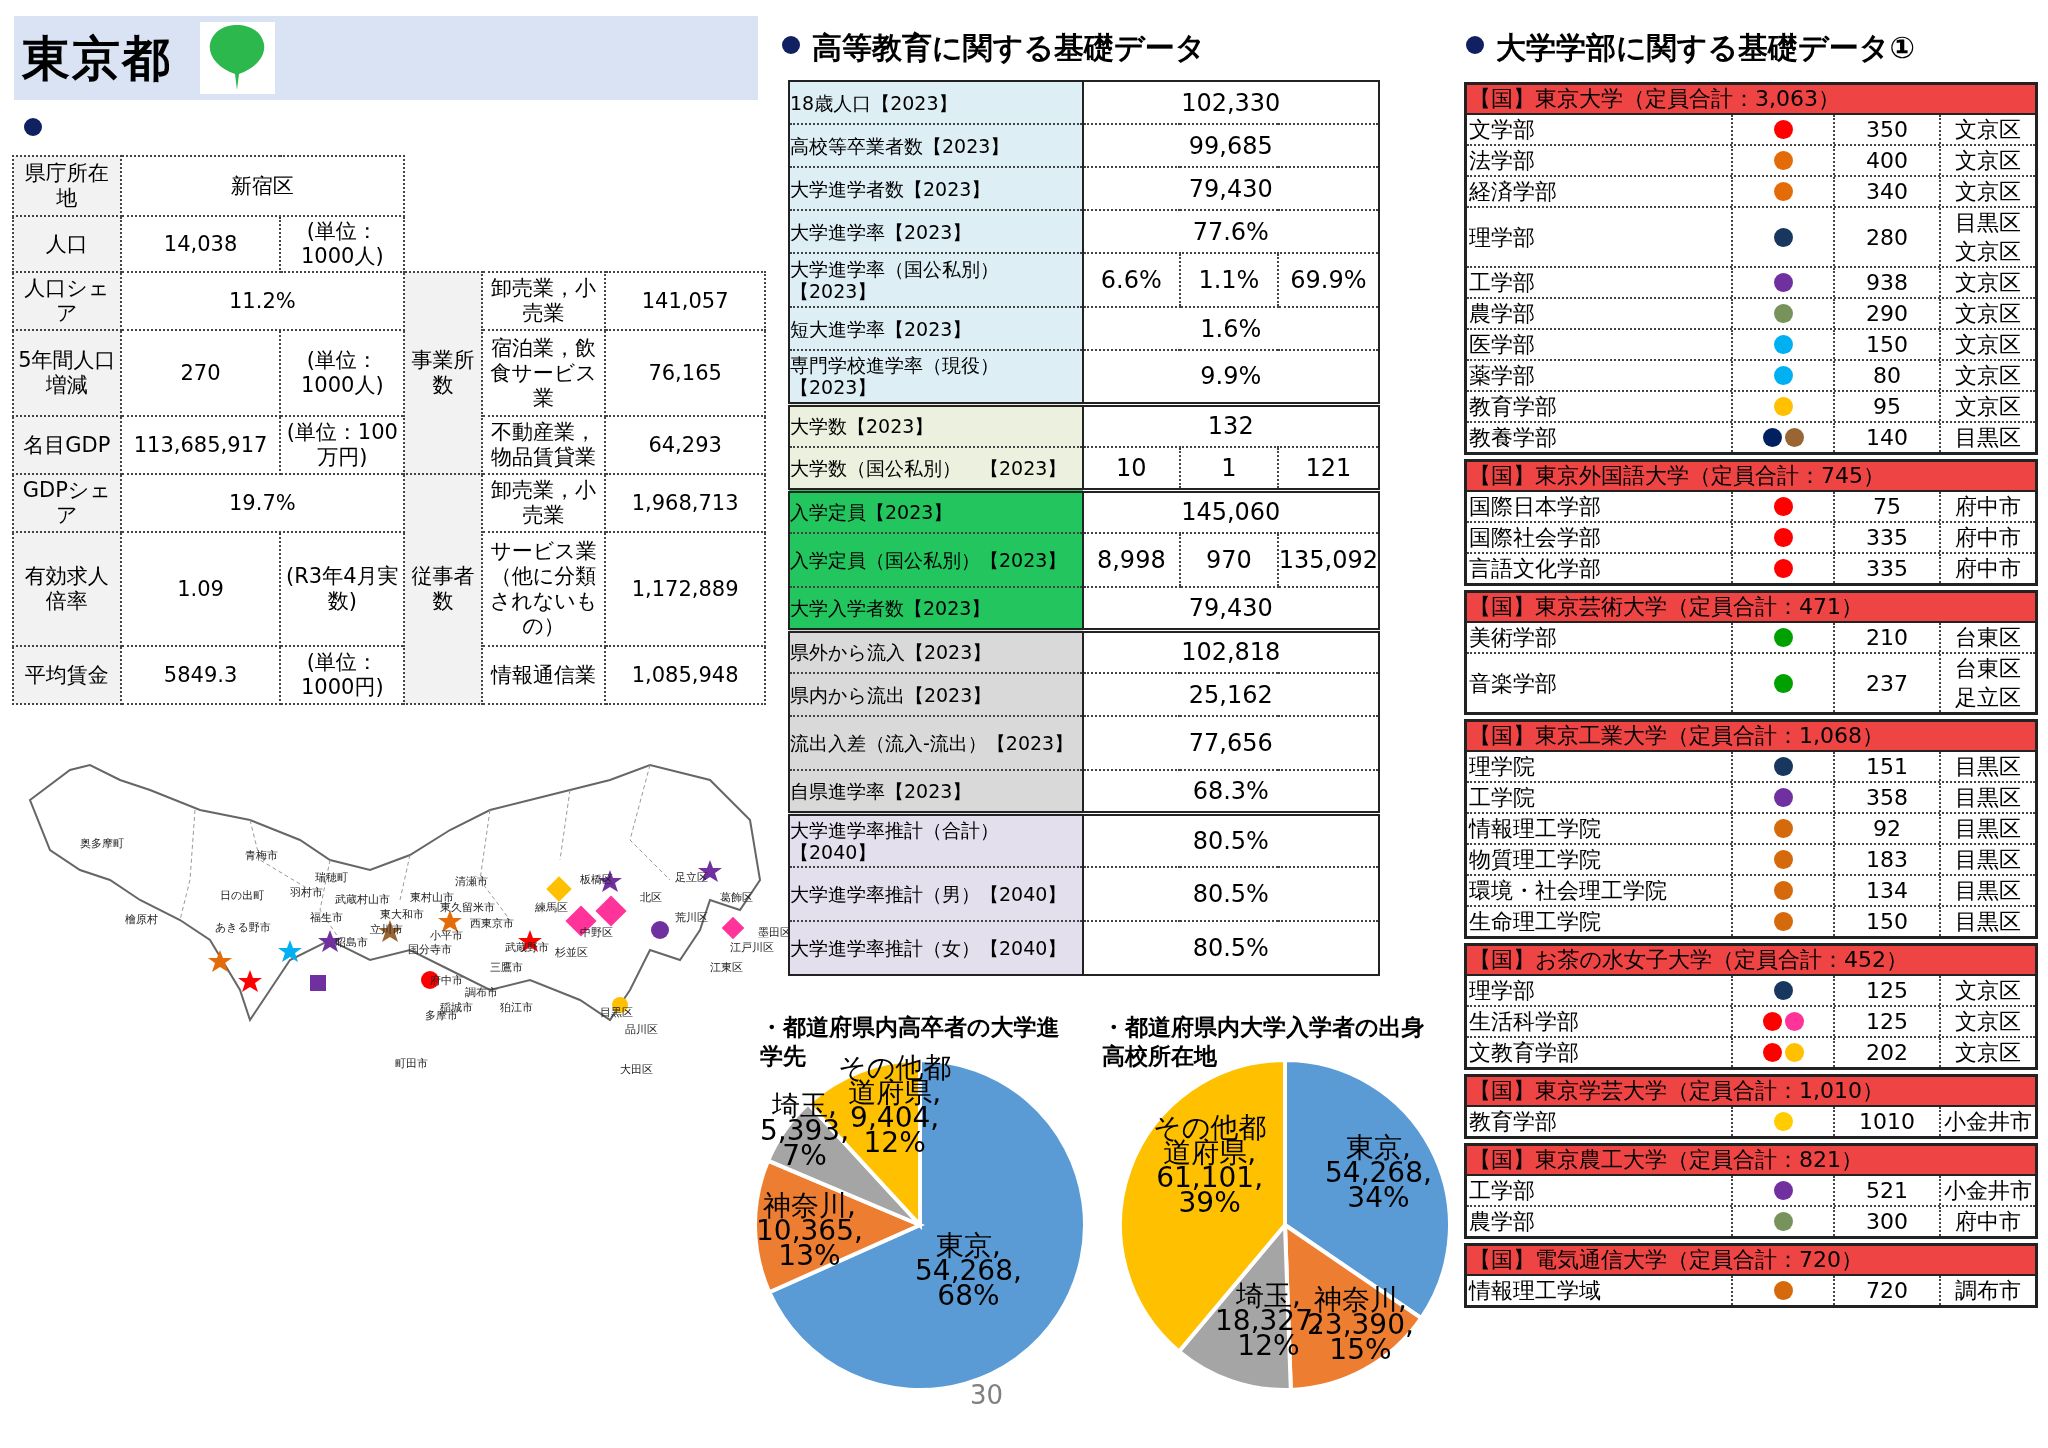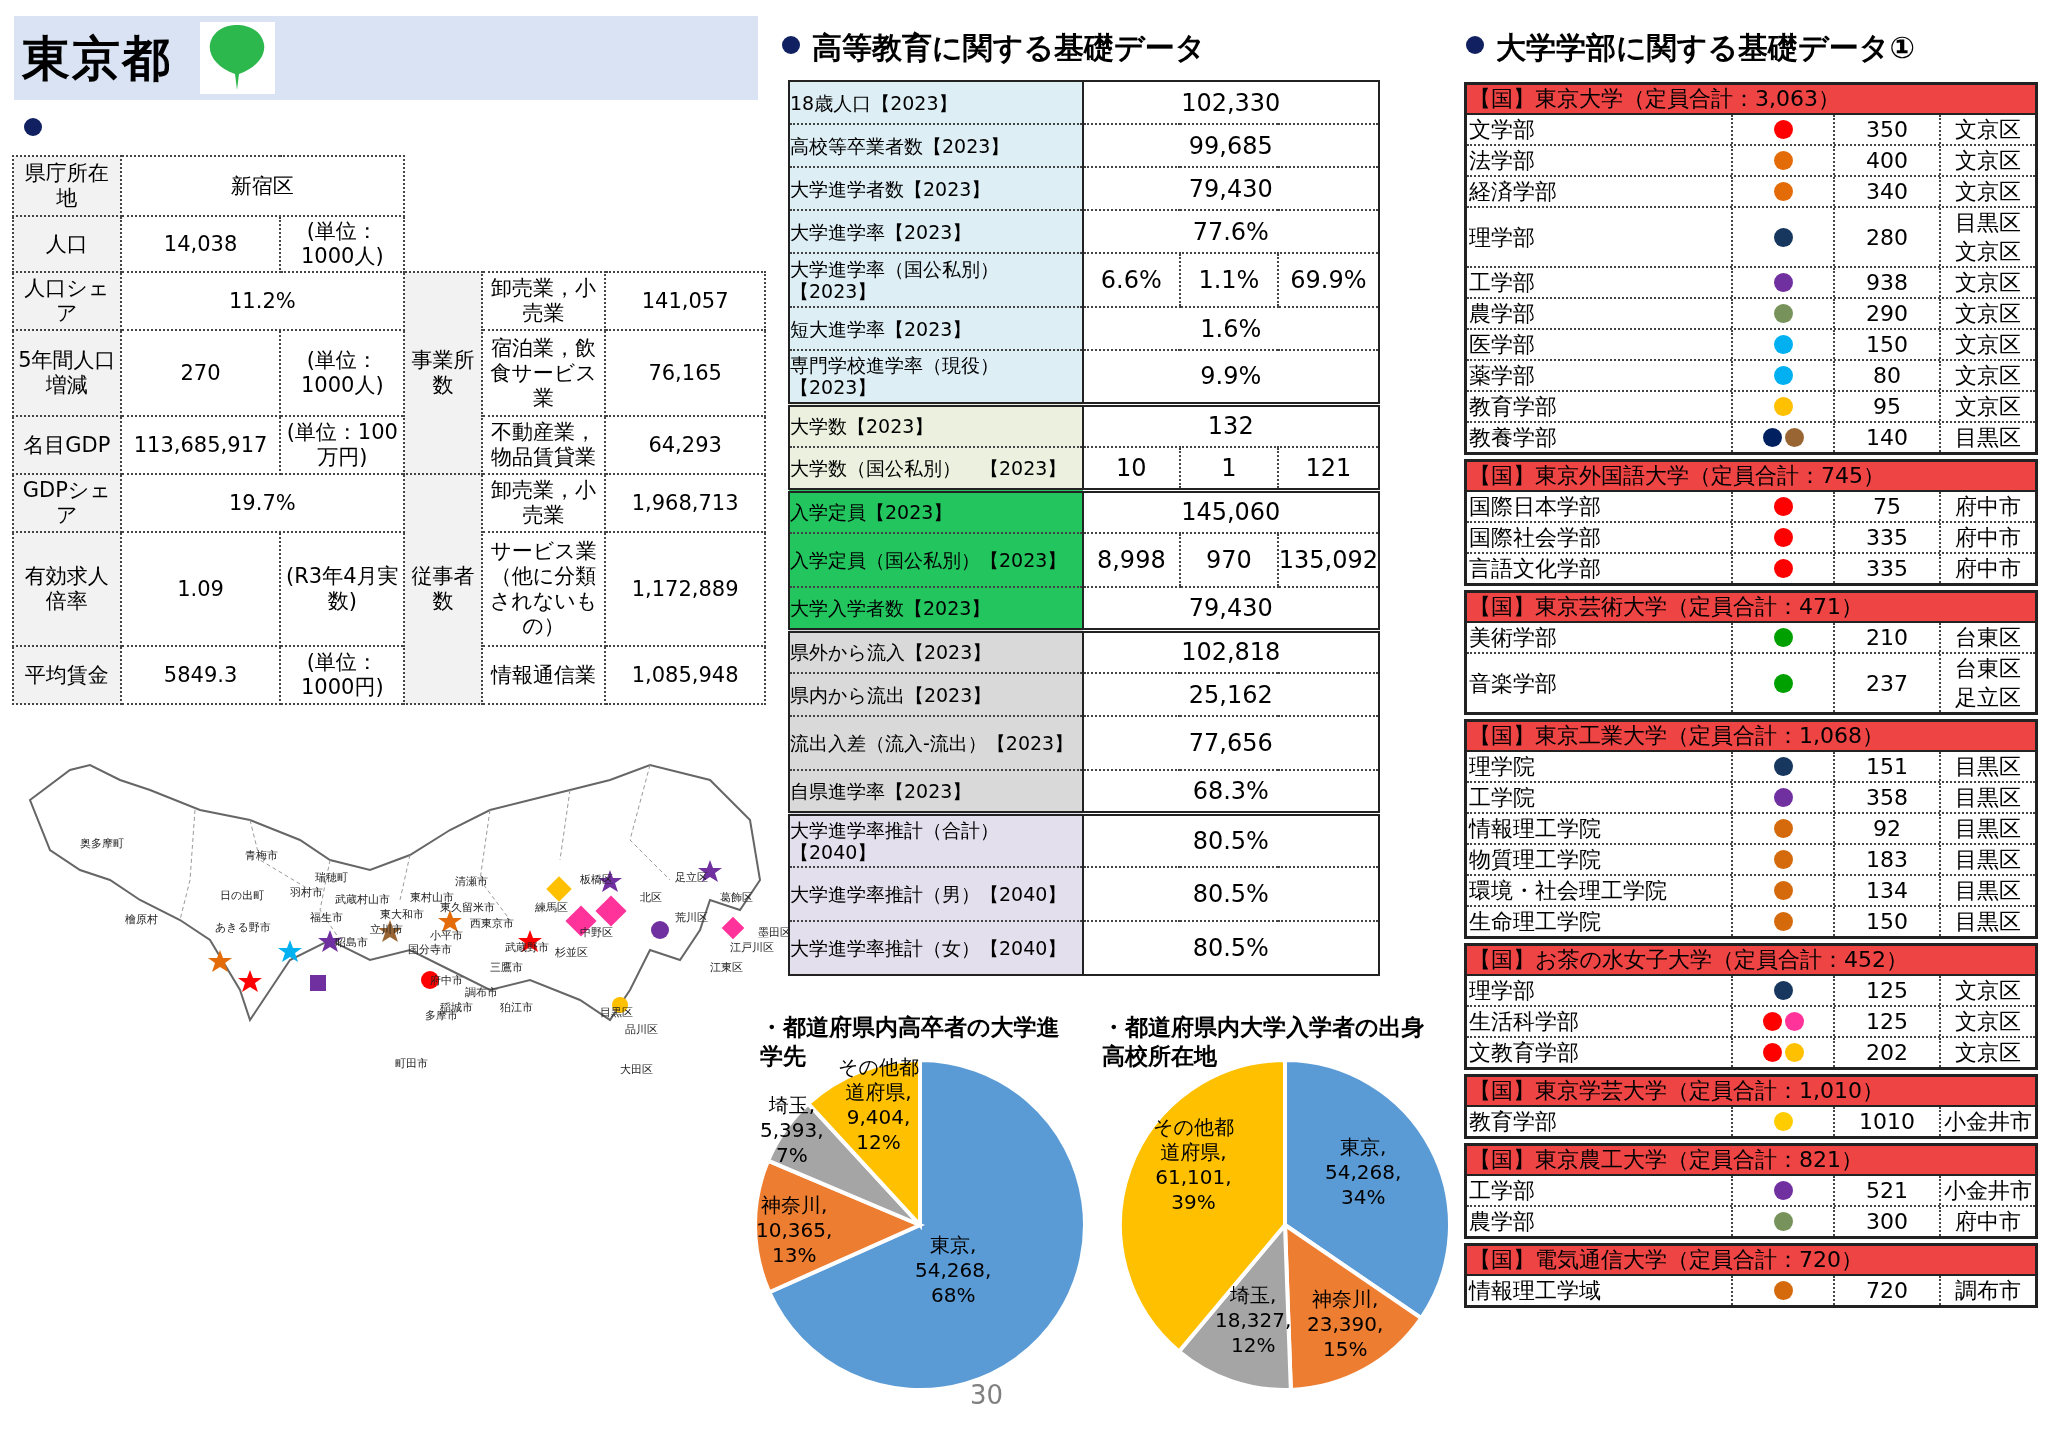--- a/index.html
+++ b/index.html
@@ -45,21 +45,21 @@
   .uni-row { display: flex; border-top: 2px dotted #444; font-size: 22px; line-height: 29px; }
   .uni-row.first { border-top: none; }
   .uni-row .fac { width: 266px; border-right: 2px dotted #444; padding-left: 2px; white-space: nowrap; display:flex; align-items:center; }
   .uni-row .dots { width: 102px; border-right: 2px dotted #444; display:flex; align-items:center; justify-content:center; gap: 3px; }
   .uni-row .cap { width: 106px; border-right: 2px dotted #444; text-align: center; display:flex; align-items:center; justify-content:center; }
   .uni-row .loc { flex: 1; text-align: center; display:flex; flex-direction: column; align-items:center; justify-content:center; }
   .cdot { width: 19px; height: 19px; border-radius: 50%; display: inline-block; }
 
   
   .pie-title { font-size: 23px; font-weight: bold; line-height: 29px; margin-top: 8px; }
-  .pie-label { position: absolute; font-size: 20px; line-height: 25px; text-align: center; white-space: nowrap; }
+  .pie-label { position: absolute; font-size: 28px; line-height: 25px; text-align: center; white-space: nowrap; }
   .page-num { left: 970px; top: 1380px; font-size: 26px; color: #808080; }
 
   .map-label { position: absolute; font-size: 11px; color: #222; white-space: nowrap; }
 </style>
 </head>
 <body>
 
 <div class="abs pref-band"></div>
 <div class="abs pref-title">東京都</div>
 <div class="abs pref-logo">

